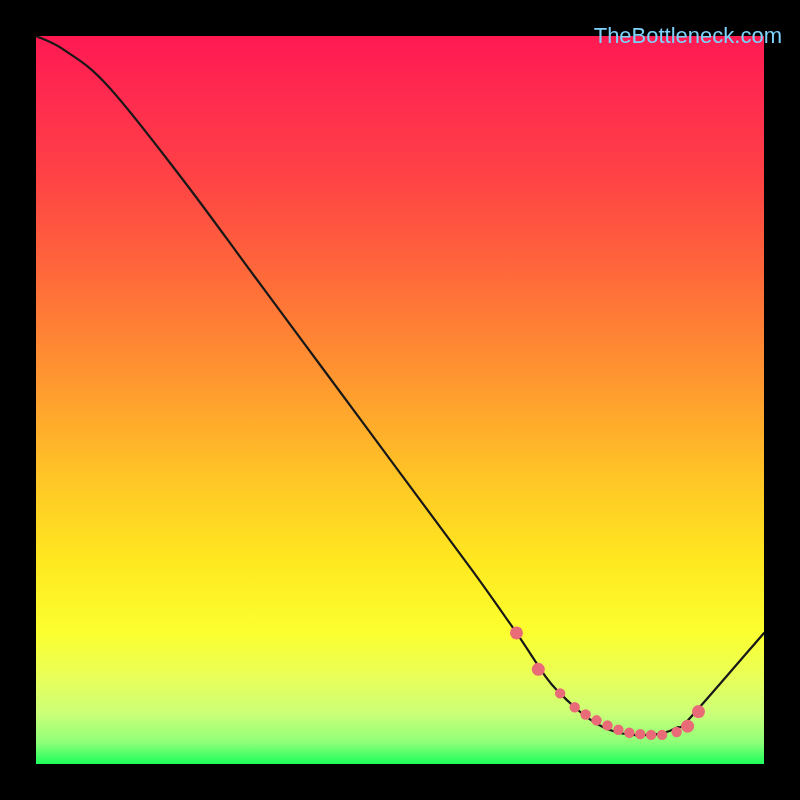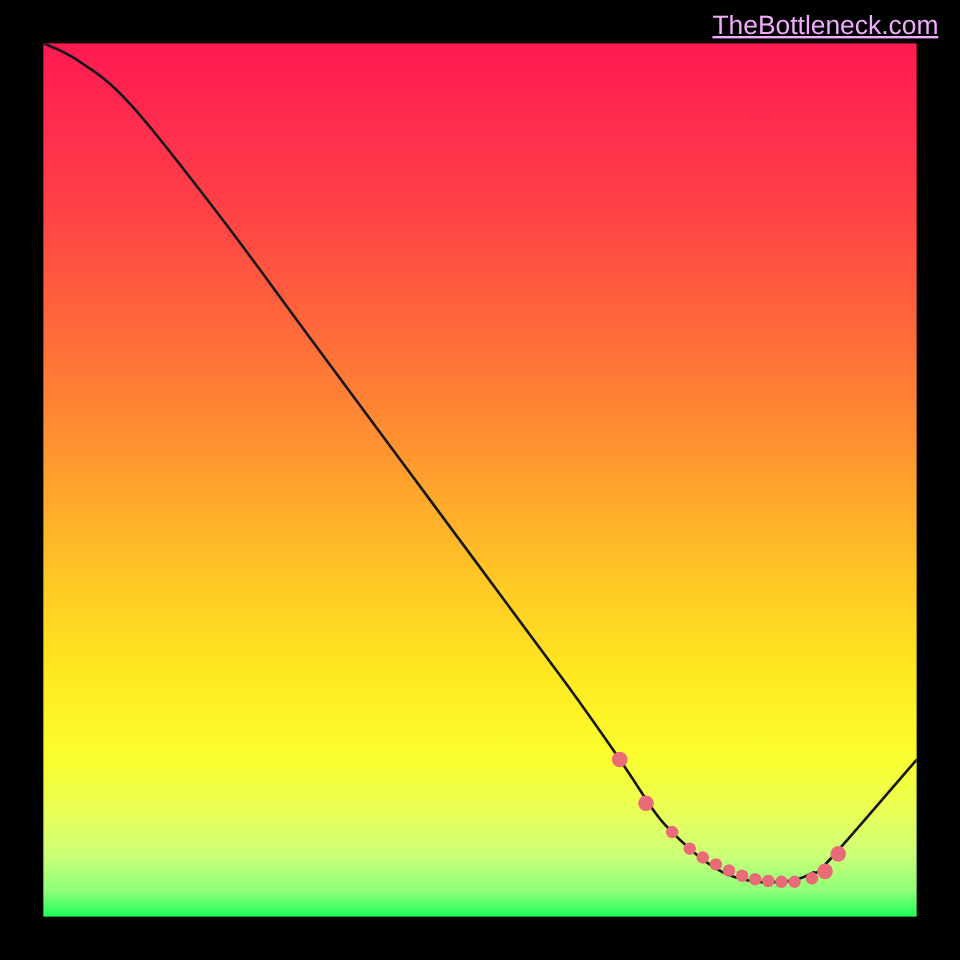--- a/index.html
+++ b/index.html
@@ -1,25 +1,24 @@
 <!DOCTYPE html>
 <html><head>
 <meta charset="utf-8">
 <style>
   * { margin: 0; padding: 0; box-sizing: border-box; }
   body { width: 800px; height: 800px; background: #000; position: relative; font-family: Arial, sans-serif; }
   .watermark {
     position: absolute;
-    top: 8px;
+    top: 23px;
     right: 18px;
-    color: #f0abfc;
+    color: #7dd3fc;
     font-size: 22px;
     font-weight: 500;
     z-index: 10;
-    text-decoration: underline;
   }
   .plot-area {
     position: absolute;
     left: 36px;
     top: 36px;
     width: 728px;
     height: 728px;
     overflow: hidden;
   }
   .gradient-bg {

